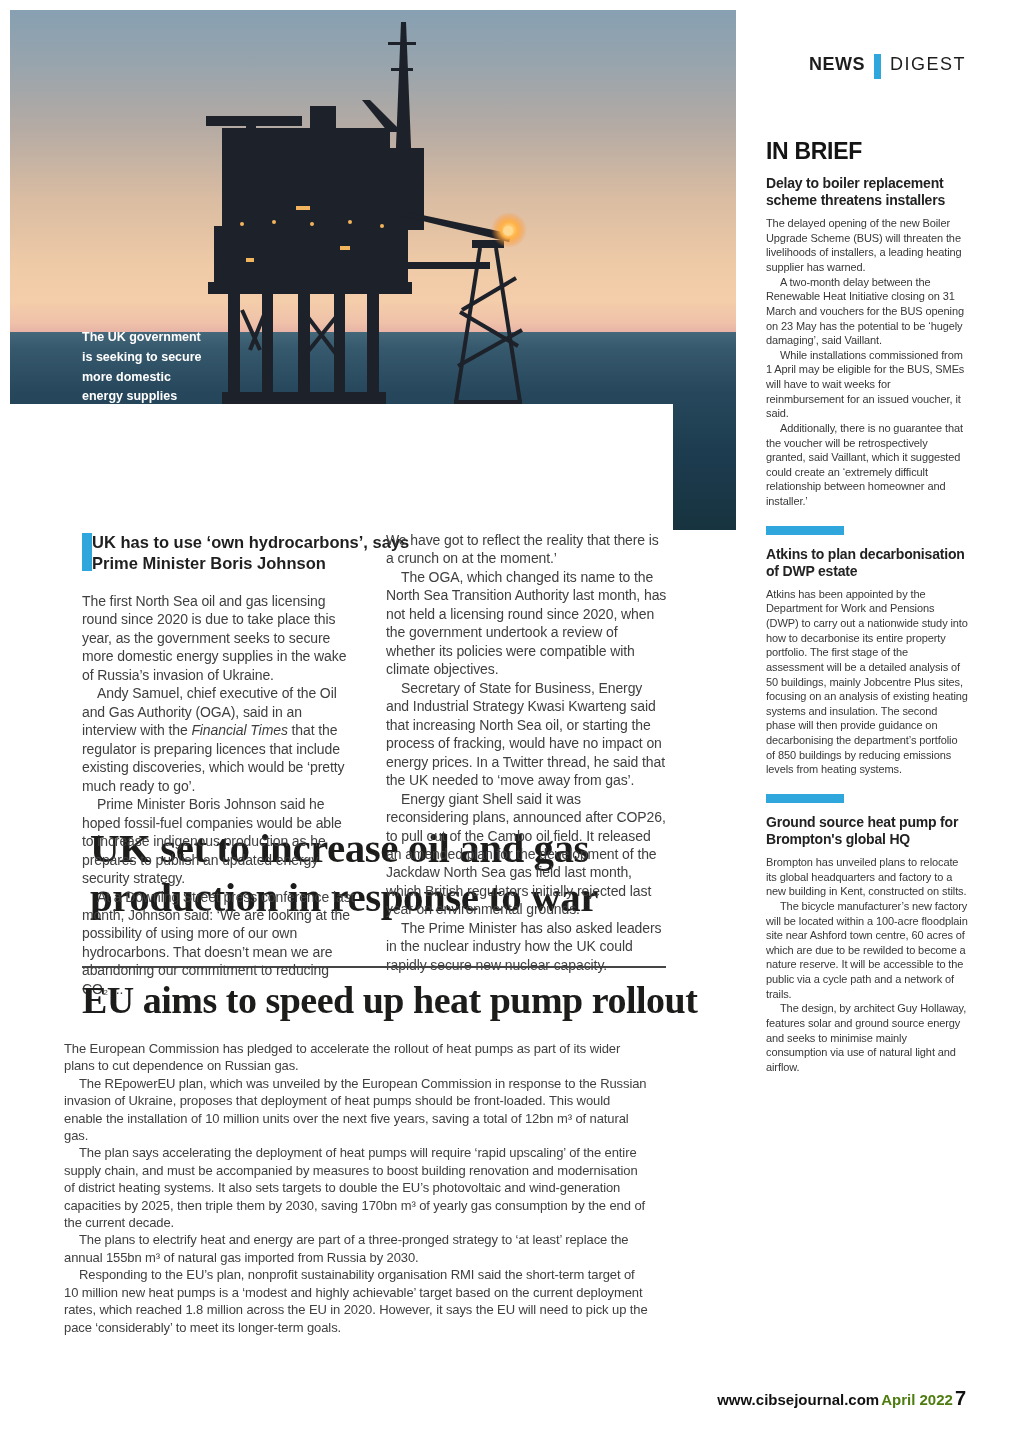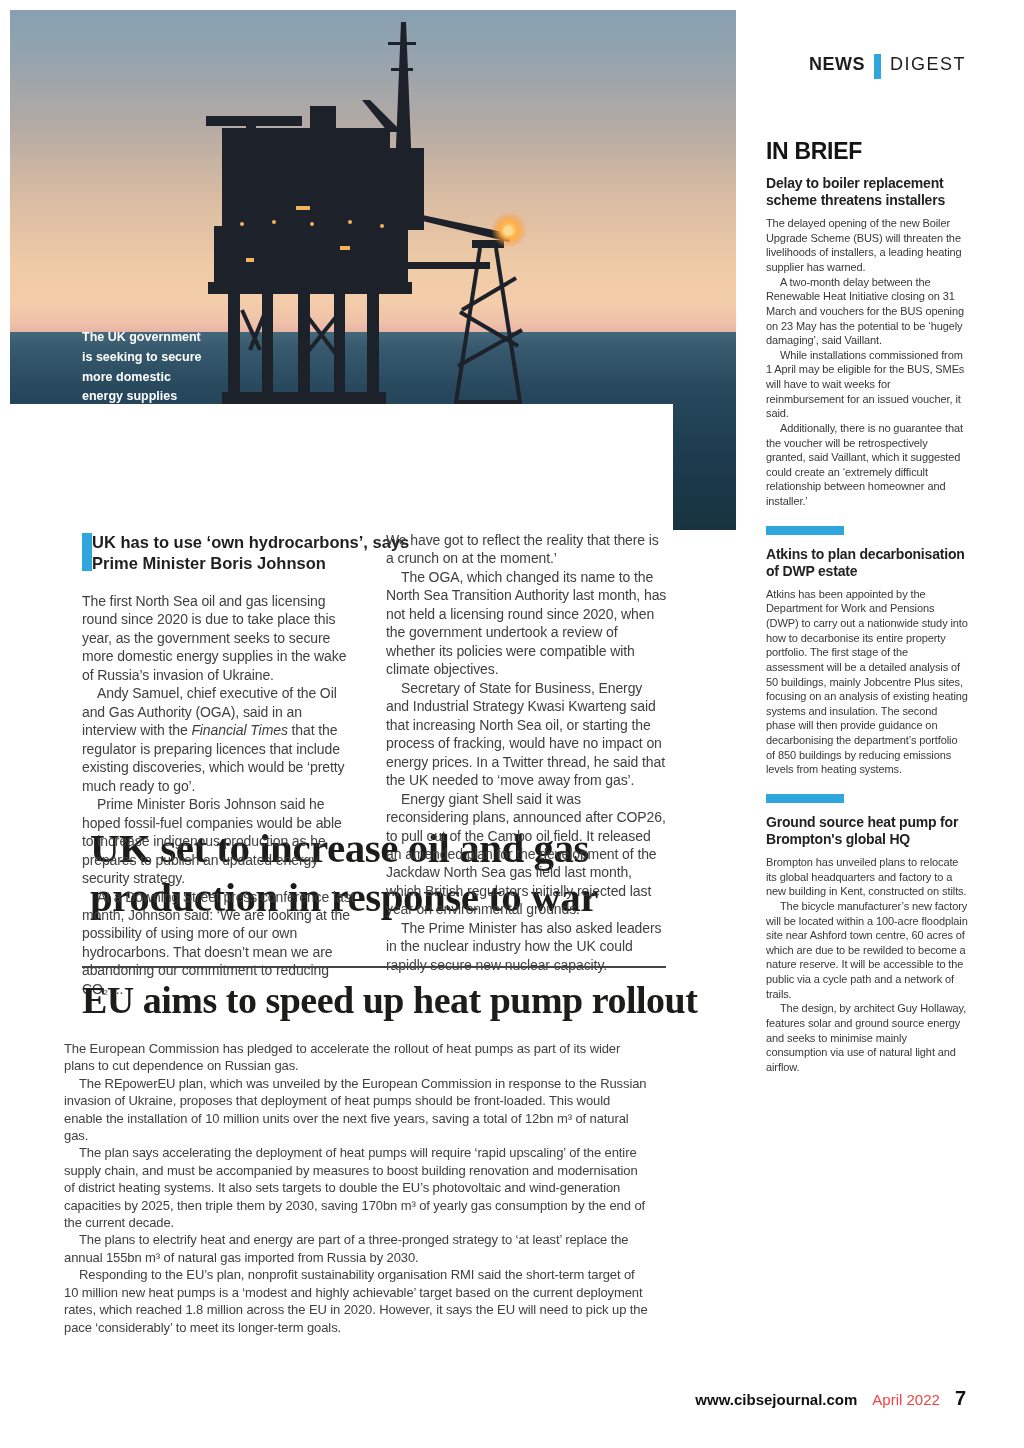--- a/index.html
+++ b/index.html
@@ -29,23 +29,23 @@
   .rule{position:absolute;left:82px;top:966px;width:584px;height:2px;background:#454545;}
   .h2{position:absolute;left:82px;top:978px;margin:0;font-family:"Liberation Serif",serif;
       font-weight:bold;font-size:38px;letter-spacing:-0.5px;color:#1c1c1a;white-space:nowrap;}
   .art2{position:absolute;left:64px;top:1040px;width:586px;}
   .art2 p{font-size:13px;line-height:1.34;}
   
   .masthead{position:absolute;top:54px;right:58px;display:flex;align-items:flex-start;gap:9px;}
   .mh-news{font-weight:bold;font-size:18px;color:#1d1d1d;letter-spacing:0.5px;}
   .mh-bar{width:7px;height:25px;}
   .mh-digest{font-size:18px;color:#1d1d1d;letter-spacing:1.5px;}
-  .footer{position:absolute;top:1387px;right:58px;display:flex;align-items:baseline;gap:15px;justify-content:flex-end;}
+  .footer{position:absolute;top:1387px;right:58px;display:flex;align-items:baseline;gap:2px;justify-content:flex-end;}
   .ft-site{font-weight:bold;font-size:15px;color:#111;}
-  .ft-issue{font-weight:normal;font-size:15px;color:#ef4444;}
+  .ft-issue{font-weight:bold;font-size:15px;color:#4d7c0f;}
   .ft-page{font-weight:bold;font-size:20px;color:#111;}
   
   .sidebar{position:absolute;left:766px;top:138px;width:202px;}
   .sb-title{margin:0 0 10px 0;font-size:23px;font-weight:bold;color:#141414;letter-spacing:-0.3px;}
   .sb-head{margin:0 0 7px 0;font-size:14px;font-weight:bold;line-height:1.22;color:#222;letter-spacing:-0.2px;}
   .sb-body p{margin:0;font-size:11px;line-height:1.33;color:#383838;letter-spacing:-0.1px;}
   .sb-body p + p{text-indent:14px;}
   .sb-bar{width:78px;height:9px;margin:17px 0 11px 0;}
   .accent{background:#2fa7dc;}
 </style>

